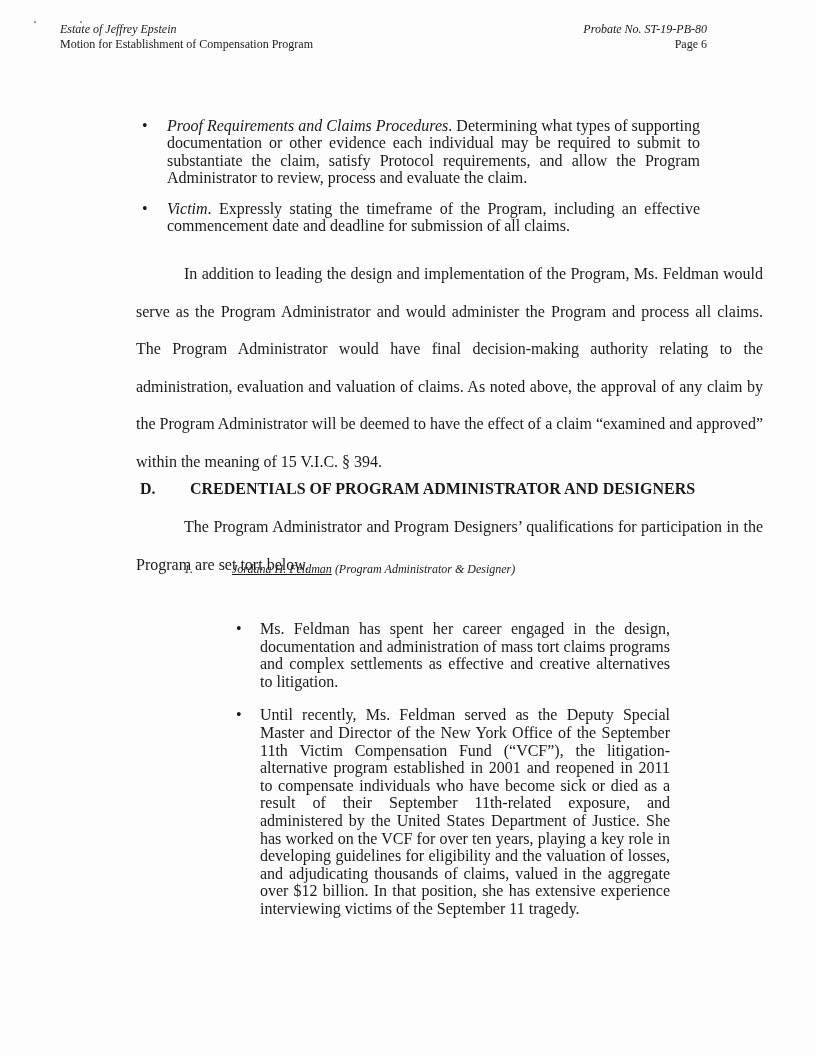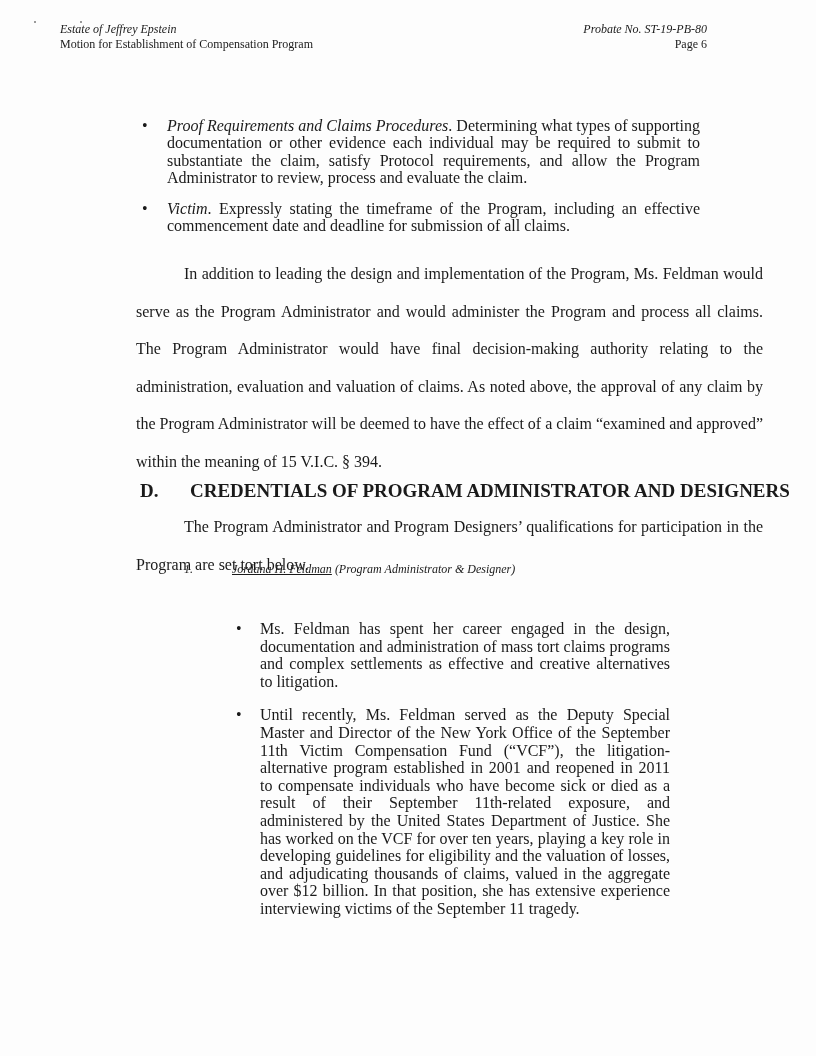--- a/index.html
+++ b/index.html
@@ -14,21 +14,21 @@
 
   .bullets-top { position: absolute; left: 140px; width: 560px; top: 117px; margin: 0; padding: 0; list-style: none; }
   .bullets-top li { position: relative; padding-left: 27px; font-size: 16px; line-height: 17.3px; text-align: justify; margin-bottom: 14px; }
   .dot { position: absolute; left: 2px; top: 0; }
   .bi { font-weight: normal; font-style: italic; }
 
   .dbl { position: absolute; left: 92px; width: 627px; font-size: 16px; line-height: 37.5px; text-align: justify; margin-left: 44px; }
   .para1 { top: 255px; }
   .indent { display: inline-block; width: 48px; }
 
-  .heading { position: absolute; left: 140px; top: 480px; font-size: 19px; font-weight: bold; white-space: nowrap; }
+  .heading { position: absolute; left: 140px; top: 480px; font-size: 16px; font-weight: bold; white-space: nowrap; }
   .heading .letter { display: inline-block; width: 50px; }
 
   .para2 { top: 508px; }
 
   .item { position: absolute; left: 184px; top: 562px; font-size: 12px; white-space: nowrap; font-style: italic; }
   .item .num { display: inline-block; width: 48px; }
 
   .bullets-sub { position: absolute; left: 236px; width: 434px; top: 620px; margin: 0; padding: 0; list-style: none; }
   .bullets-sub li { position: relative; padding-left: 24px; font-size: 16px; line-height: 17.6px; text-align: justify; margin-bottom: 16px; }
   .bullets-sub .dot { left: 0; }

